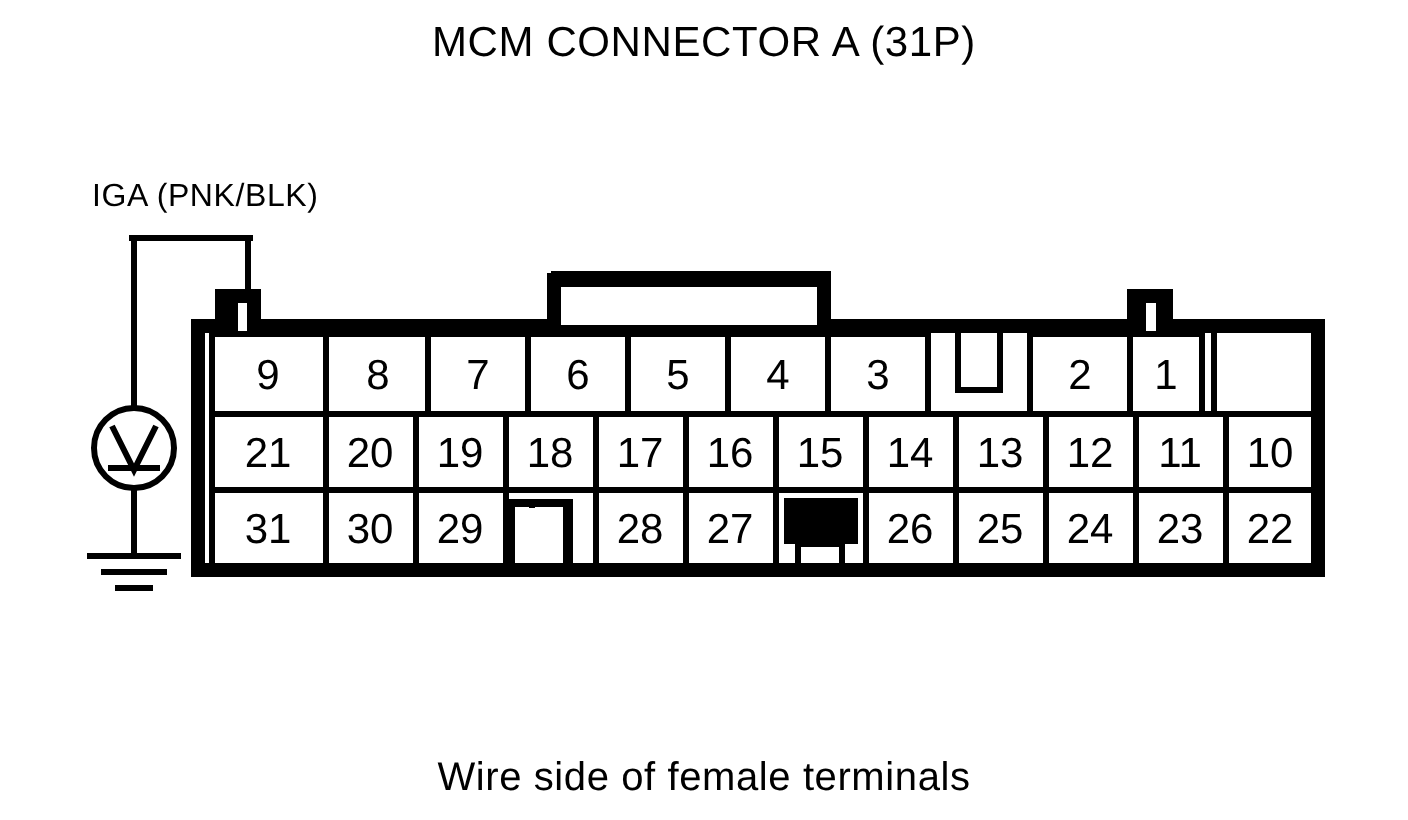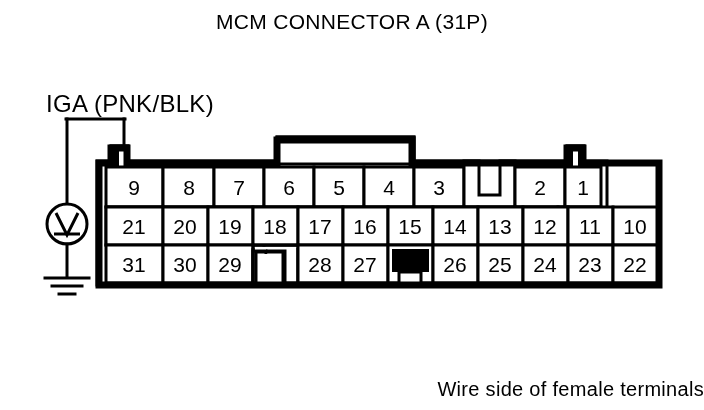--- a/index.html
+++ b/index.html
@@ -29,27 +29,27 @@
   #title {
     left: 0; top: 10px;
     width: 704px;
     text-align: center;
     font-size: 21px;
     letter-spacing: 0.3px;
   }
   #caption {
     left: 0; top: 378px;
     width: 704px;
-    text-align: right;
+    text-align: center;
     font-size: 20px;
     letter-spacing: 0.3px;
   }
   #iga-label {
     left: 46px; top: 90px;
-    font-size: 24px;
+    font-size: 16px;
     letter-spacing: 0.3px;
   }
   svg { display: block; }
   .pin-num {
     font-family: "Liberation Sans", sans-serif;
     font-size: 21px;
     fill: #000;
     text-anchor: middle;
     dominant-baseline: middle;
   }

